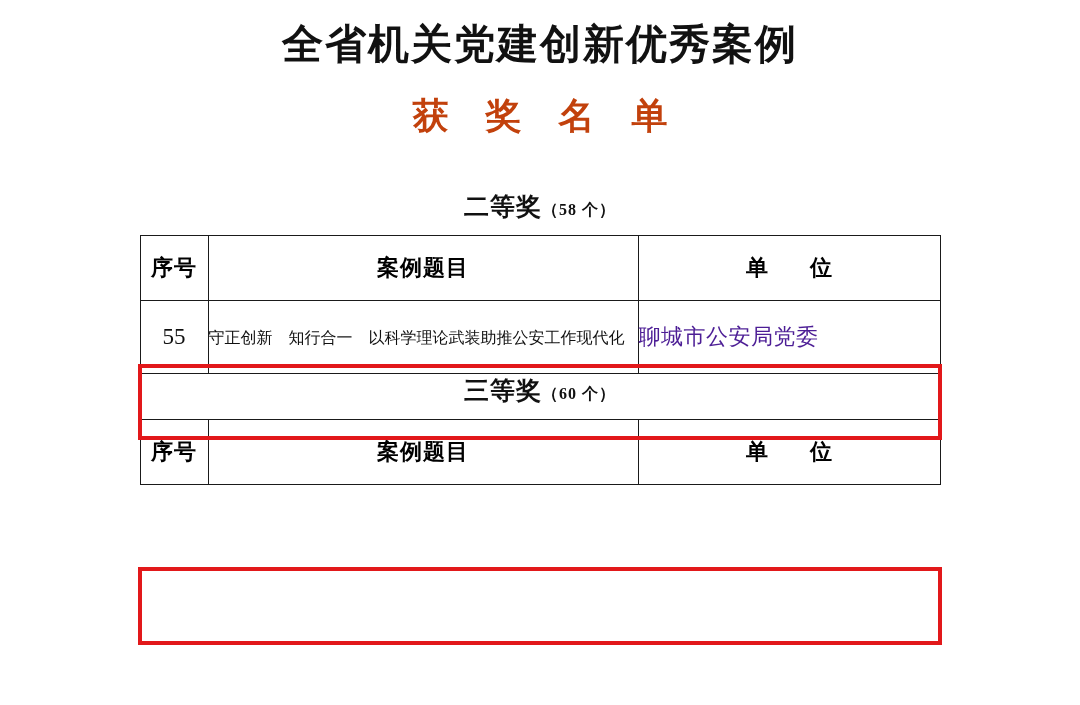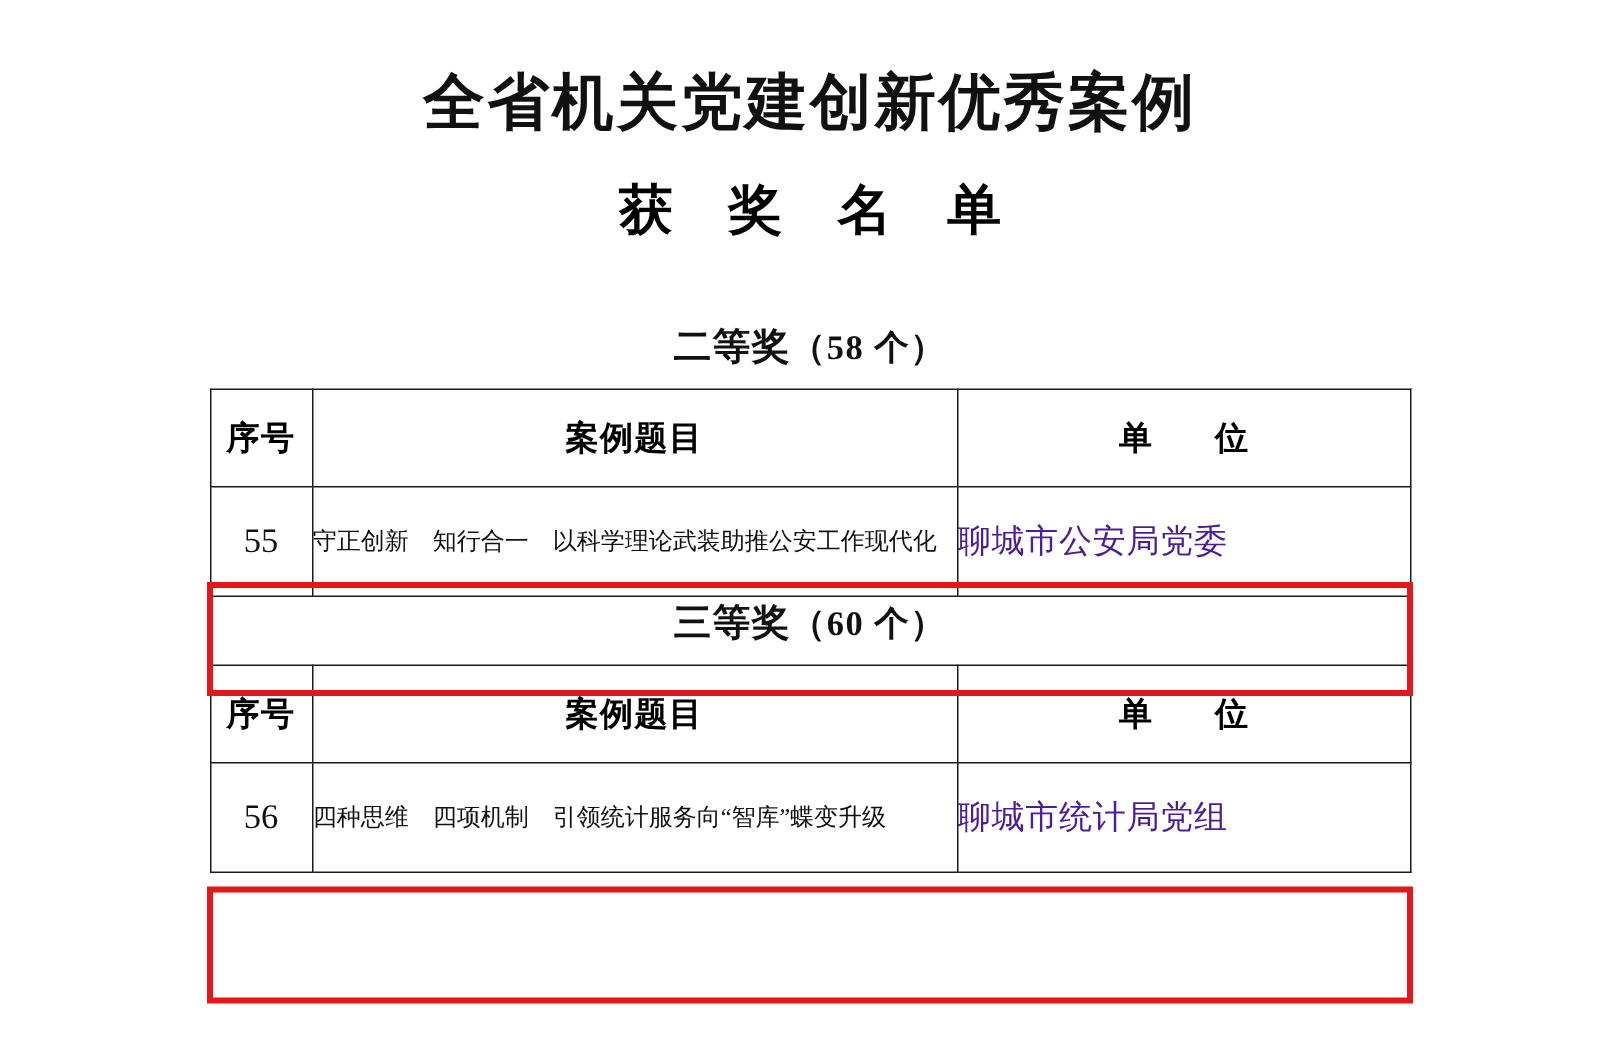--- a/index.html
+++ b/index.html
@@ -19,45 +19,45 @@
     width: 1080px;
     height: 705px;
     background: #fff;
   }
 
   .title-main {
     text-align: center;
     font-size: 41px;
     font-weight: bold;
     letter-spacing: 2px;
-    margin-top: 44px;
+    margin-top: 20px;
     line-height: 1.2;
     color: #111;
   }
   .title-sub {
     text-align: center;
     font-size: 36px;
     font-weight: bold;
     letter-spacing: 14px;
     margin-top: 26px;
     line-height: 1.2;
-    color: #000000;
+    color: #c2410c;
     padding-left: 14px;
   }
 
   .section-heading {
     text-align: center;
     font-size: 25px;
     font-weight: bold;
     color: #111;
     letter-spacing: 1px;
   }
   .section-heading .count {
     font-weight: bold;
-    font-size: 23px;
+    font-size: 16px;
   }
 
   .heading-second { margin-top: 52px; }
   .heading-third { margin-top: 0; margin-bottom: 10px; }
 
   table.award-table {
     border-collapse: collapse;
     margin: 12px auto 0 auto;
     width: 800px;
     table-layout: fixed;
@@ -162,24 +162,19 @@
       <col class="col-no">
         <col class="col-title">
         <col class="col-unit">
     </colgroup>
     <tbody>
       <tr>
         <td class="head-cell">序号</td>
         <td class="head-cell">案例题目</td>
         <td class="head-cell unit">单　位</td>
       </tr>
-      <tr class="body-row">
-        <td class="row-no">56</td>
-        <td class="row-title">四种思维　四项机制　引领统计服务向“智库”蝶变升级</td>
-        <td class="row-unit">聊城市统计局党组</td>
-      </tr>
     </tbody>
   </table>
 
   <div class="highlight-box" id="hl-1" style="border-color: rgb(226, 24, 26);"></div>
   <div class="highlight-box" id="hl-2" style="border-color: rgb(226, 24, 26);"></div>
 
 </div>
 
 </body></html>

